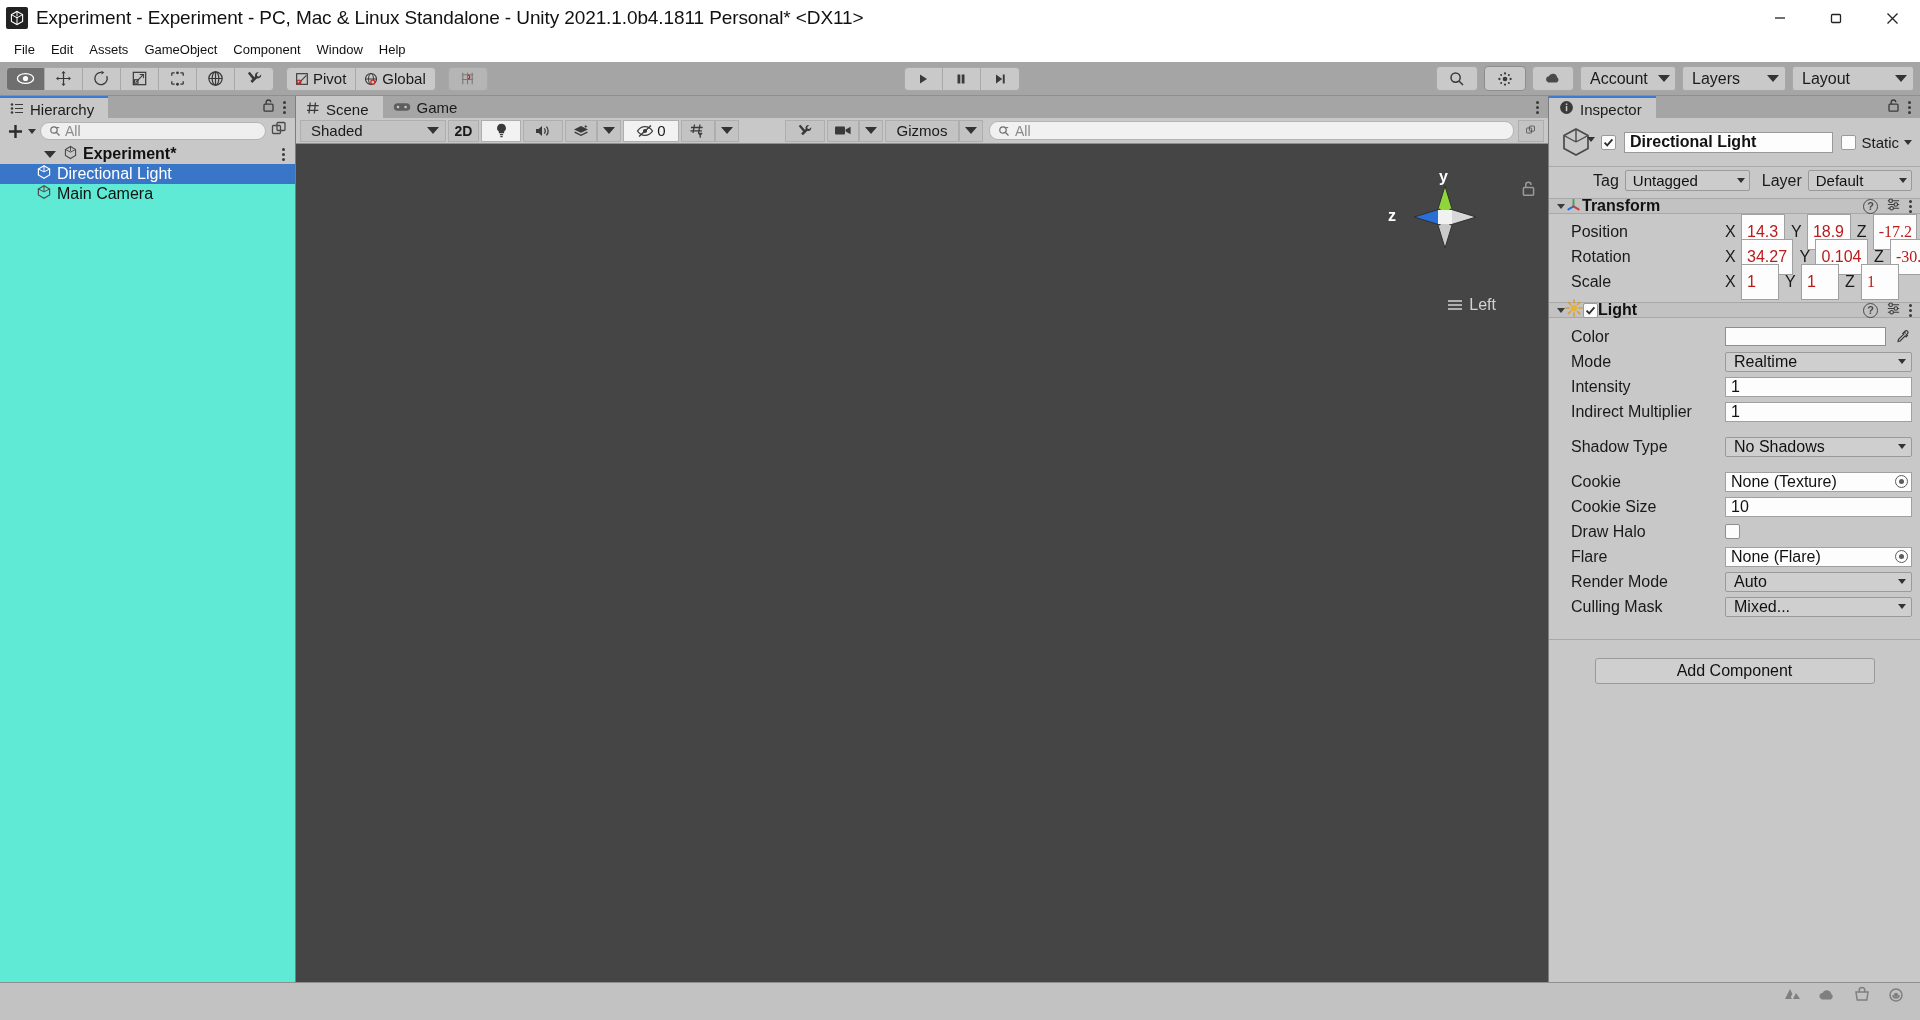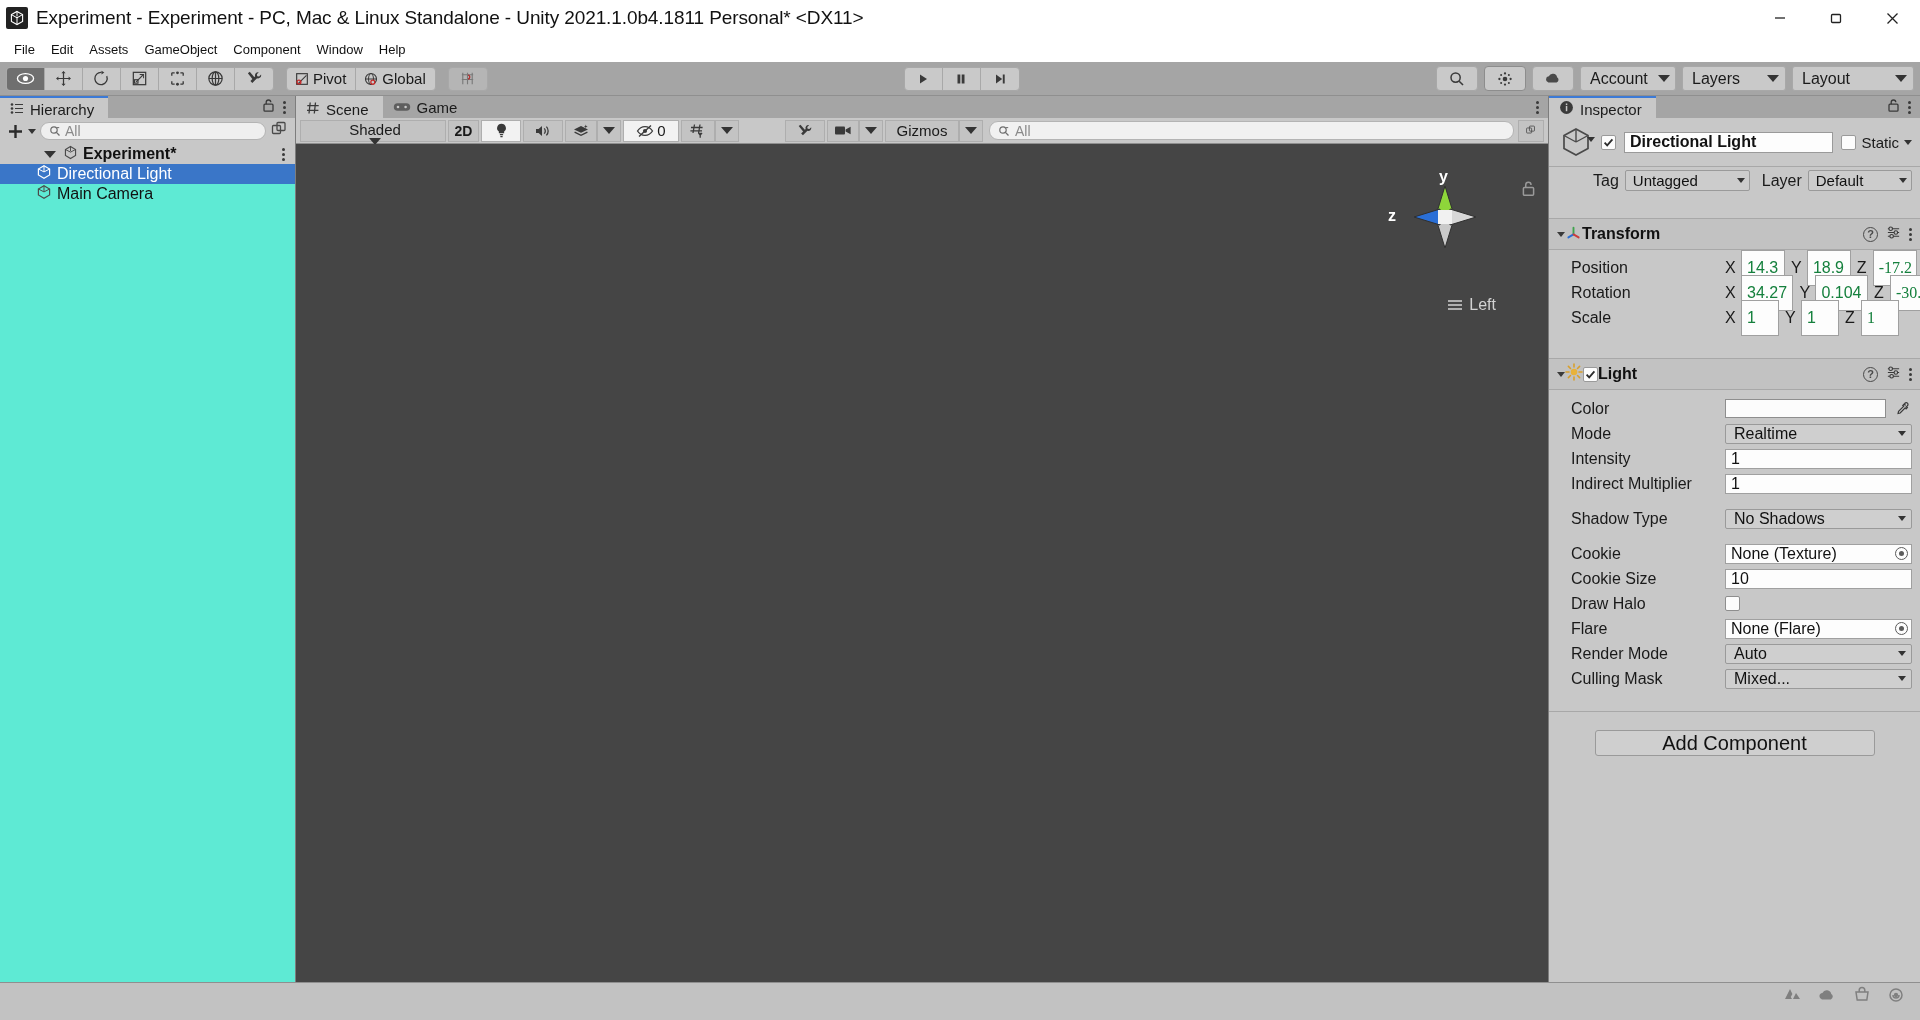--- a/index.html
+++ b/index.html
@@ -151,21 +151,21 @@
   .scene-subbar {
     height: 26px; background: #c8c8c8; display: flex; align-items: center; gap: 0;
     padding: 1px 4px; border-bottom: 1px solid #8f8f8f;
   }
   .sb-item {
     height: 22px; display: flex; align-items: center; justify-content: center;
     background: #c3c3c3; border: 1px solid #aeaeae; margin-right: 2px; padding: 0 6px;
     font-size: 15px; color: #1a1a1a;
   }
   .sb-item.white { background: #f2f2f2; }
-  .sb-shaded { width: 146px; justify-content: space-between; padding: 0 6px 0 10px; flex-direction: column; }
+  .sb-shaded { width: 146px; justify-content: space-between; padding: 0 6px 0 10px; }
   .scene-search {
     height: 19px; background: #f1f1f1; border: 1px solid #b4b4b4; border-radius: 9px;
     display: flex; align-items: center; gap: 5px; padding: 0 8px; font-size: 14px; color: #8a8a8a;
     flex: 1;
   }
   .scene-view { flex: 1; background: #454545; position: relative; }
   .gizmo { position: absolute; top: 28px; right: 58px; width: 90px; height: 90px; }
   .gizmo-label { position: absolute; font-size: 16px; font-weight: bold; color: #fff; }
   .view-label {
     position: absolute; right: 52px; top: 152px; color: #d2d2d2; font-size: 16px;
@@ -195,40 +195,40 @@
     display: flex; align-items: center; gap: 6px; padding: 3px 8px 7px 44px;
     font-size: 16px; color: #1a1a1a;
   }
   .mini-dd {
     height: 21px; background: #cccccc; border: 1px solid #9a9a9a; border-radius: 2px;
     display: flex; align-items: center; justify-content: space-between; padding: 0 4px 0 7px;
     font-size: 15px; color: #111;
   }
 
   .comp-header {
-    height: 32px; background: #c2c2c2; display: flex; align-items: center; 
-    padding: 0 8px 0 8px; border-top: 1px solid #a8a8a8; border-bottom: 1px solid #a8a8a8; margin-top: 20px;
+    height: 16px; background: #c2c2c2; display: flex; align-items: center; 
+    padding: 0 8px 0 8px; border-top: 1px solid #a8a8a8; border-bottom: 1px solid #a8a8a8;
   }
   .comp-title { font-size: 16px; font-weight: bold; color: #111; }
   .comp-right { margin-left: auto; display: flex; align-items: center; gap: 8px; }
   .help-ic {
     width: 15px; height: 15px; border-radius: 50%; border: 1.6px solid #4a4a4a;
     display:flex;align-items:center;justify-content:center; font-size:11px; color:#4a4a4a; font-weight:bold;
   }
 
   .field-row {
     display: flex; align-items: center; height: 25px; padding: 0 8px 0 22px; gap: 6px;
     font-size: 16px; color: #1a1a1a;
   }
   .field-label { width: 148px; flex: none; }
   .vec3 { display: flex; align-items: center; gap: 0; flex: 1; }
   .axis-lbl { width: 16px; text-align: left; font-size: 16px; color: #1a1a1a; }
   .num-field {
     flex: 1; height: 36px; background: #fdfdfd; border: 1px solid #a0a0a0;
-    display: flex; align-items: center; padding: 0 5px; font-size: 16px; color: #15803d; min-width: 0;
+    display: flex; align-items: center; padding: 0 5px; font-size: 16px; color: #b91c1c; min-width: 0;
     margin-right: 6px;
   }
   .num-field:last-child { margin-right: 13px; font-family: Liberation Serif, serif; }
   .wide-field {
     flex: 1; height: 20px; background: #fdfdfd; border: 1px solid #a0a0a0;
     display: flex; align-items: center; padding: 0 5px; font-size: 16px; color: #111;
   }
   .wide-dd {
     flex: 1; height: 20px; background: #cfcfcf; border: 1px solid #9a9a9a; border-radius: 2px;
     display: flex; align-items: center; justify-content: space-between; padding: 0 5px 0 8px;
@@ -251,21 +251,21 @@
   .small-chk {
     width: 15px; height: 15px; background: #fcfcfc; border: 1px solid #8e8e8e; border-radius: 2px;
   }
   .spacer-row { height: 10px; }
   .add-comp-wrap {
     display: flex; justify-content: center; padding: 18px 0 0 0;
     border-top: 1px solid #a8a8a8; margin-top: 6px;
   }
   .add-comp {
     width: 280px; height: 26px; background: #cfcfcf; border: 1px solid #9a9a9a; border-radius: 3px;
-    display: flex; align-items: center; justify-content: center; font-size: 20px; color: #111;
+    display: flex; align-items: center; justify-content: center; font-size: 16px; color: #111;
   }
 
   
   .statusbar {
     height: 28px; background: #c2c2c2; border-top: 1px solid #8f8f8f;
     display: flex; align-items: center; justify-content: flex-end; gap: 14px; padding-right: 14px;
   }
   .sb-ic { opacity: 0.55; }
 </style>
 </head>

